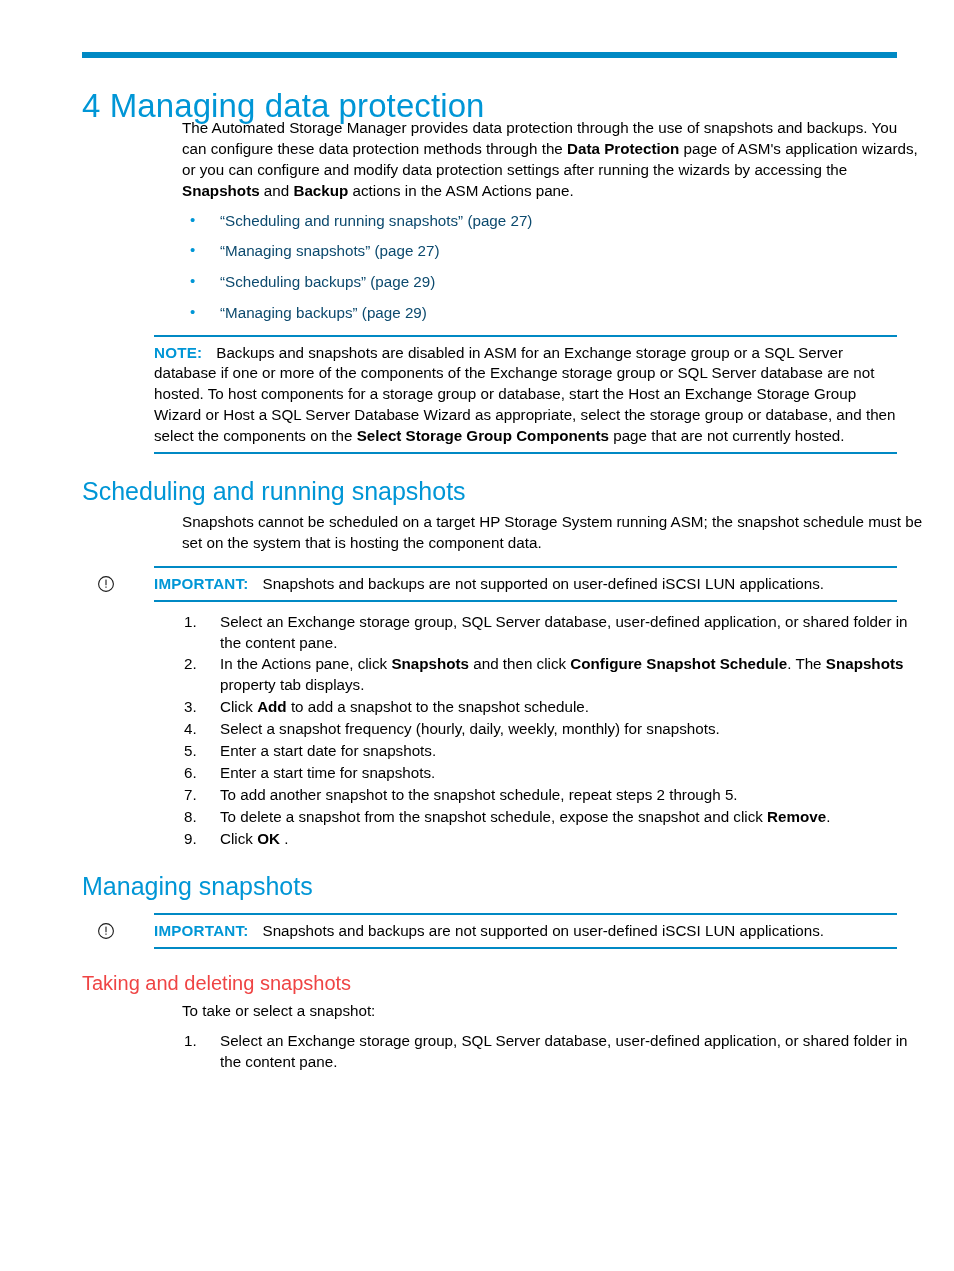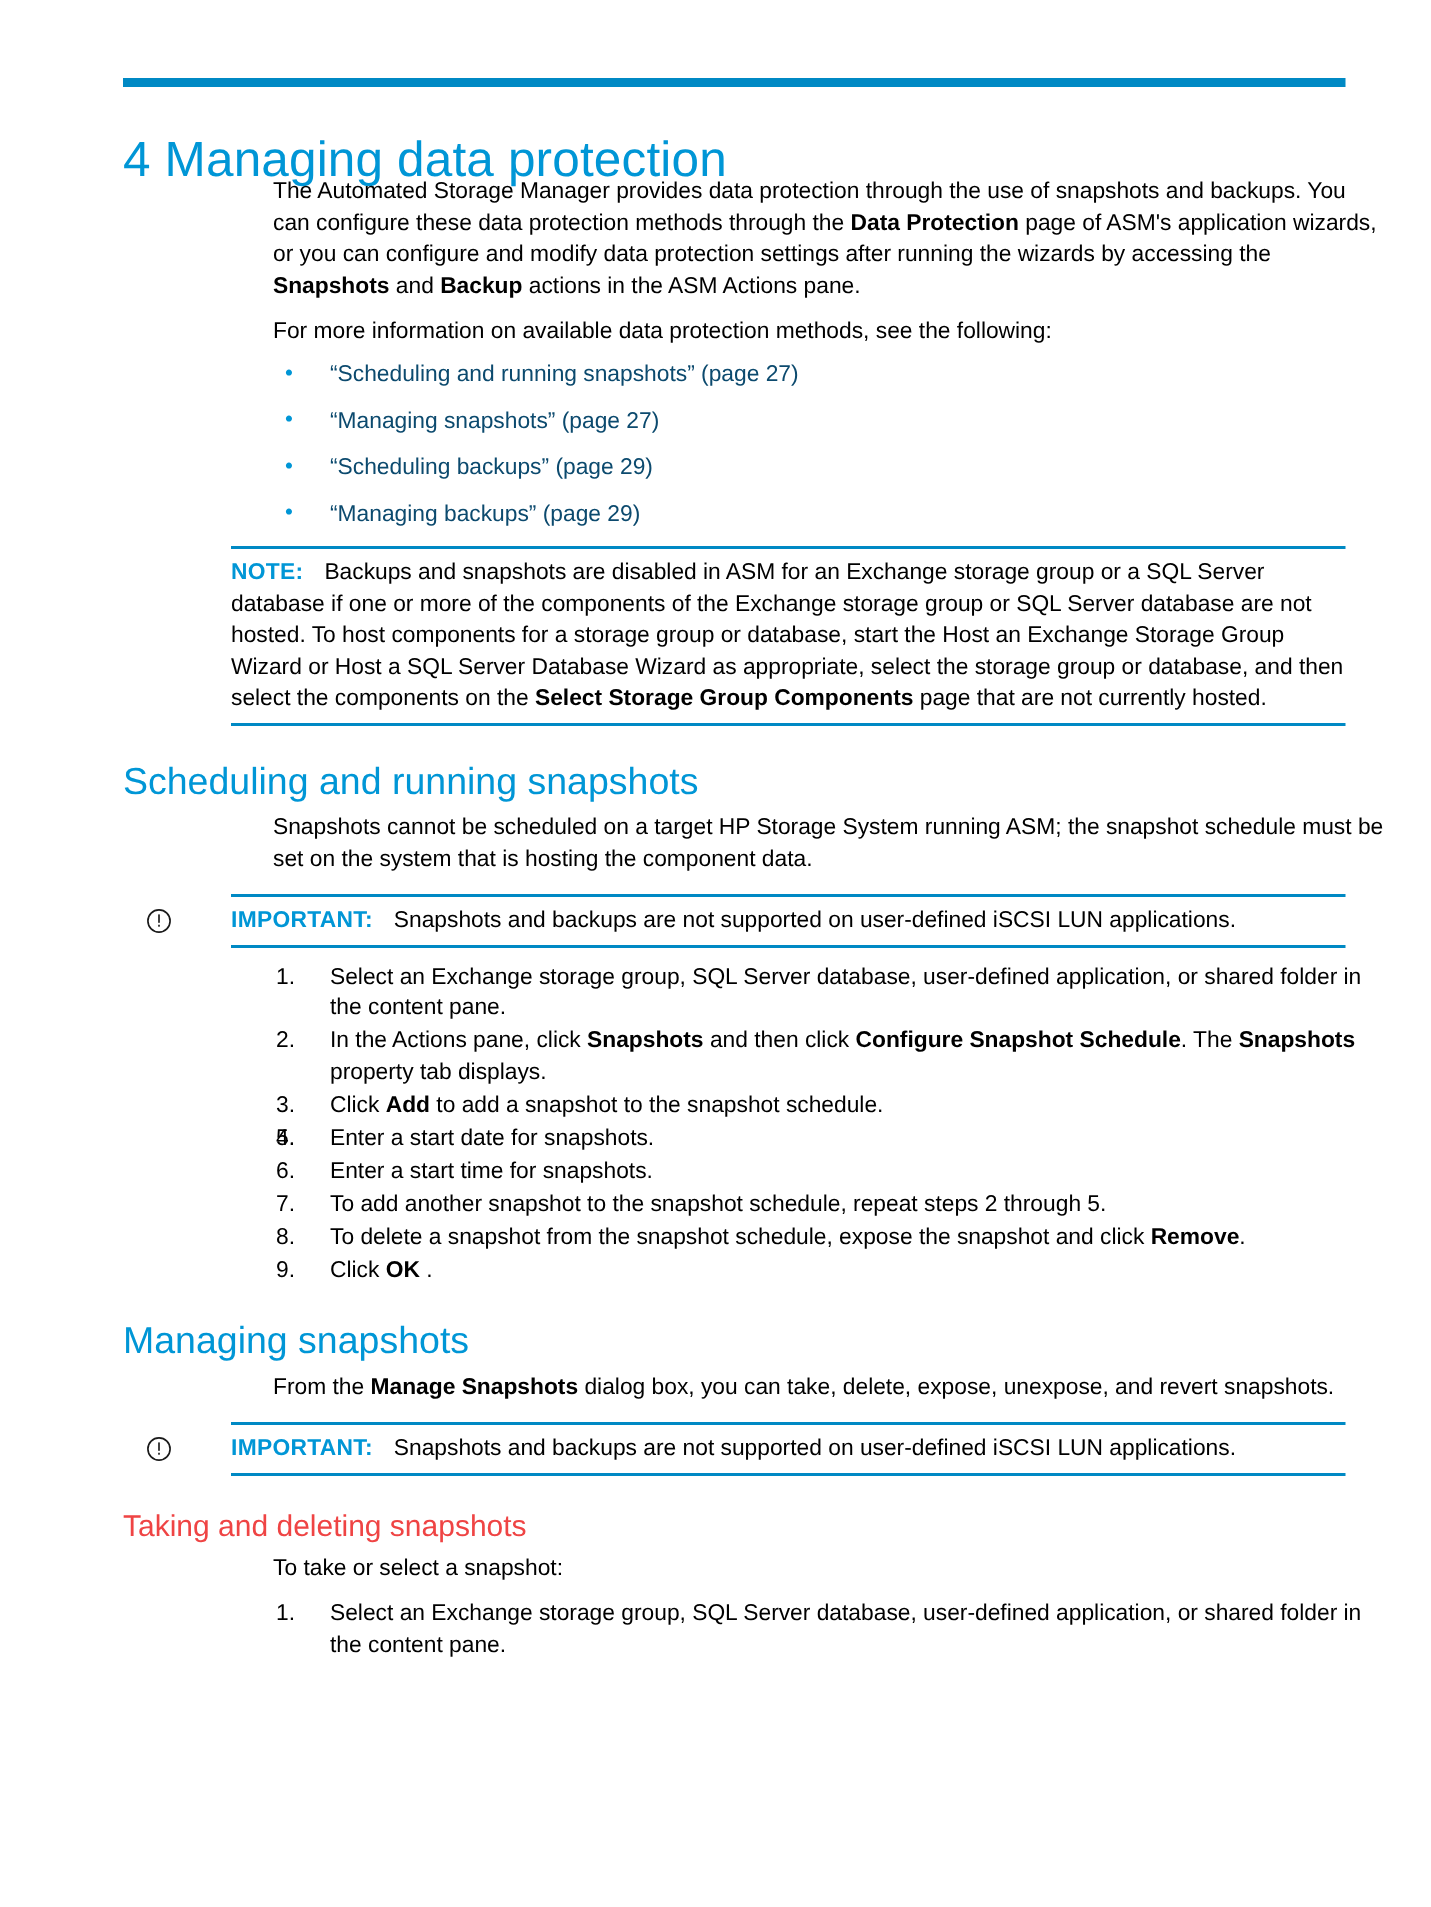--- a/index.html
+++ b/index.html
@@ -191,21 +191,20 @@
 
   <div class="top-rule"></div>
 
   <h1 class="chapter-title">4 Managing data protection</h1>
 
   <div class="content">
 
     <div class="body-indent">
       <p class="para"><span>The Automated Storage Manager provides data protection through the use of snapshots and backups. You can configure these data protection methods through the </span><b>Data Protection</b><span> page of ASM's application wizards, or you can configure and modify data protection settings after running the wizards by accessing the  </span><b>Snapshots</b><span> and </span><b>Backup</b><span> actions in the ASM Actions pane.</span></p>
 
-      <p class="para">For more information on available data protection methods, see the following:</p>
 
       <ul class="link-list">
         <li><span class="bullet">•</span><span class="link-text">“Scheduling and running snapshots” (page 27)</span></li>
         <li><span class="bullet">•</span><span class="link-text">“Managing snapshots” (page 27)</span></li>
         <li><span class="bullet">•</span><span class="link-text">“Scheduling backups” (page 29)</span></li>
         <li><span class="bullet">•</span><span class="link-text">“Managing backups” (page 29)</span></li>
       </ul>
     </div>
 
     <div class="admon">
@@ -230,39 +229,36 @@
     </div>
 
     <div class="body-indent">
       <ol class="steps">
         <li><span class="num">1.</span><span>Select an Exchange storage group, SQL Server database, user-defined application, or shared folder in the content pane.</span><b></b><span></span><b></b><span></span><b></b><span></span></li>
 
         <li><span class="num">2.</span><span>In the Actions pane, click </span><b>Snapshots</b><span> and then click </span><b>Configure Snapshot Schedule</b><span>. The </span><b>Snapshots</b><span> property tab displays.</span></li>
 
         <li><span class="num">3.</span><span>Click </span><b>Add</b><span> to add a snapshot to the snapshot schedule.</span><b></b><span></span><b></b><span></span></li>
 
-        <li><span class="num">4.</span><b></b><span></span><b></b><span></span><b></b><span></span></li>
+        <li><span class="num">4.</span><span>Select a snapshot frequency (hourly, daily, weekly, monthly) for snapshots.</span><b></b><span></span><b></b><span></span><b></b><span></span></li>
 
         <li><span class="num">5.</span><span>Enter a start date for snapshots.</span><b></b><span></span><b></b><span></span><b></b><span></span></li>
 
         <li><span class="num">6.</span><span>Enter a start time for snapshots.</span><b></b><span></span><b></b><span></span><b></b><span></span></li>
 
         <li><span class="num">7.</span><span>To add another snapshot to the snapshot schedule, repeat steps 2 through 5.</span><b></b><span></span><b></b><span></span><b></b><span></span></li>
 
         <li><span class="num">8.</span><span>To delete a snapshot from the snapshot schedule, expose the snapshot and click </span><b>Remove</b><span>.</span><b></b><span></span><b></b><span></span></li>
 
         <li><span class="num">9.</span><span>Click </span><b>OK</b><span> .</span><b></b><span></span><b></b><span></span></li>
       </ol>
     </div>
 
     <h2 class="sect1">Managing snapshots</h2>
 
-    <div class="body-indent">
-      <p class="para"><span>From the </span><b>Manage Snapshots</b><span> dialog box, you can take, delete, expose, unexpose, and revert snapshots.</span></p>
-    </div>
 
     <div class="admon with-icon">
       <span class="admon-icon">
         <svg width="18" height="18" viewBox="0 0 18 18" aria-hidden="true">
           <circle cx="9" cy="9" r="7.4" fill="none" stroke="#1a1a1a" stroke-width="1.1"></circle>
           <rect x="8.45" y="4.6" width="1.1" height="5.6" fill="#1a1a1a"></rect>
           <rect x="8.45" y="11.5" width="1.1" height="1.3" fill="#1a1a1a"></rect>
         </svg>
       </span>
       <div class="admon-body"><span class="admon-label">IMPORTANT:</span><span class="admon-gap"></span><span>Snapshots and backups are not supported on user-defined iSCSI LUN applications.</span></div>

